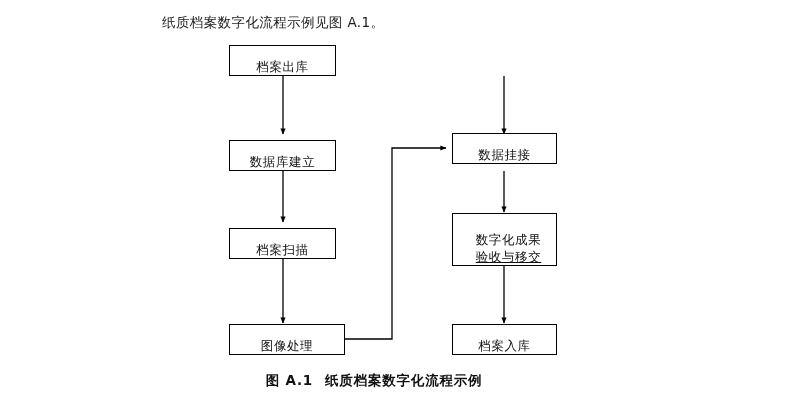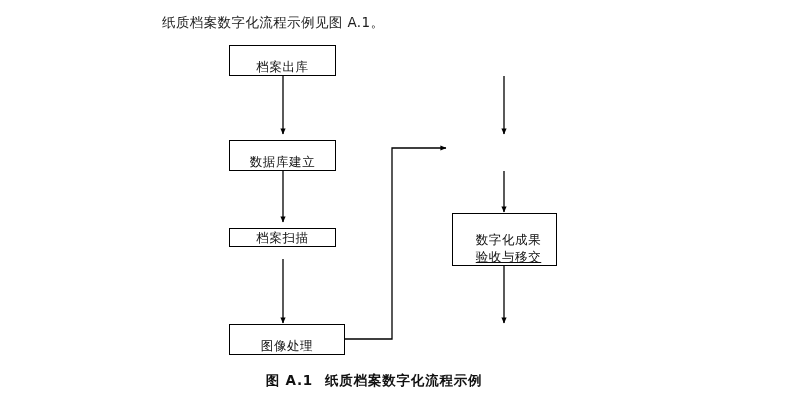--- a/index.html
+++ b/index.html
@@ -108,33 +108,39 @@
   </svg>
 
   <div class="node" style="left:229px; top:45px; width:107px; height:31px;">
     <span>档案出库</span>
   </div>
 
   <div class="node" style="left:229px; top:140px; width:107px; height:31px;">
     <span>数据库建立</span>
   </div>
 
-  <div class="node" style="left:229px; top:228px; width:107px; height:19px;">
+  <div class="node" style="left:229px; top:228px; width:107px; height:31px;">
     <span>档案扫描</span>
   </div>
 
   <div class="node" style="left:229px; top:324px; width:116px; height:31px;">
     <span>图像处理</span>
   </div>
 
 
+  <div class="node" style="left:452px; top:133px; width:105px; height:31px;">
+    <span>数据挂接</span>
+  </div>
 
   <div class="node" style="left:452px; top:213px; width:105px; height:53px;padding-left:8px;">
     <span>数字化成果</span>
     <span class="line2">验收与移交</span>
   </div>
 
+  <div class="node" style="left:452px; top:324px; width:105px; height:31px;">
+    <span>档案入库</span>
+  </div>
 
 </div>
 
 <div class="caption">
   <span>图 A.1</span><span class="cap-gap"></span><span>纸质档案数字化流程示例</span>
 </div>
 
 </body></html>

